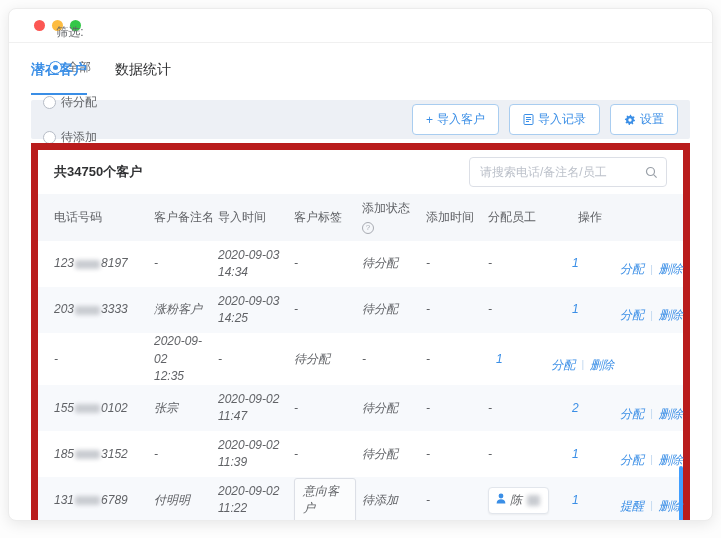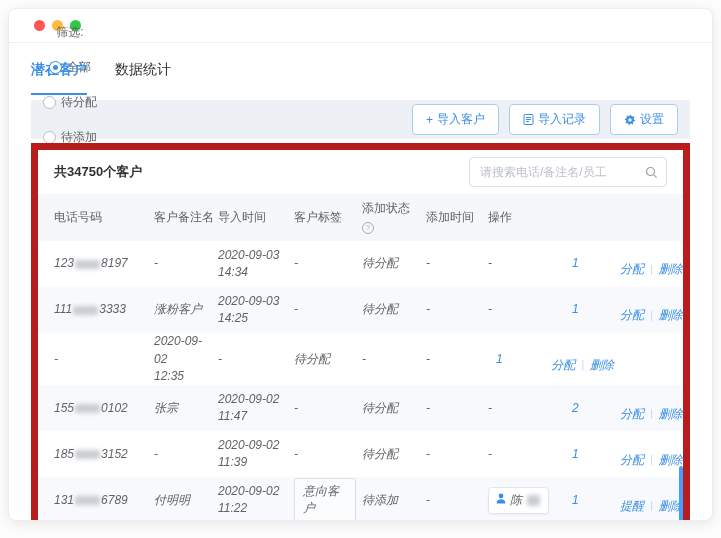--- a/index.html
+++ b/index.html
@@ -198,21 +198,22 @@
       <div class="grid-row thead">
         <div class="th">电话号码</div>
         <div class="th">客户备注名</div>
         <div class="th">导入时间</div>
         <div class="th">客户标签</div>
         <div class="th">
           <div>添加状态</div>
           <div class="sub"><span class="qicon">?</span></div>
         </div>
         <div class="th">添加时间</div>
-        <div class="th" style="text-align:left;">操作</div>
+        <div class="th">分配员工</div>
+        <div class="th" style="text-align:center;">操作</div>
       </div>
 
       <div class="grid-row trow">
         <div class="td"><span>123</span><span class="mask"></span><span>8197</span></div>
         <div class="td">-</div>
         <div class="td">
             <div>2020-09-03</div>
             <div>14:34</div>
           </div>
         <div class="td">-</div>
@@ -221,21 +222,21 @@
         <div class="td">-</div>
         <div class="td bluetext" style="padding-left:8px;">1</div>
         <div class="td actions">
           <a>分配</a>
             <span class="sep">|</span>
             <a>删除</a>
         </div>
       </div>
 
       <div class="grid-row trow alt">
-        <div class="td"><span>111</span><span class="mask"></span><span>3333</span></div>
+        <div class="td"><span>203</span><span class="mask"></span><span>3333</span></div>
         <div class="td">涨粉客户</div>
         <div class="td">
             <div>2020-09-03</div>
             <div>14:25</div>
           </div>
         <div class="td">-</div>
         <div class="td">待分配</div>
         <div class="td">-</div>
         <div class="td">-</div>
         <div class="td bluetext" style="padding-left:8px;">1</div>

